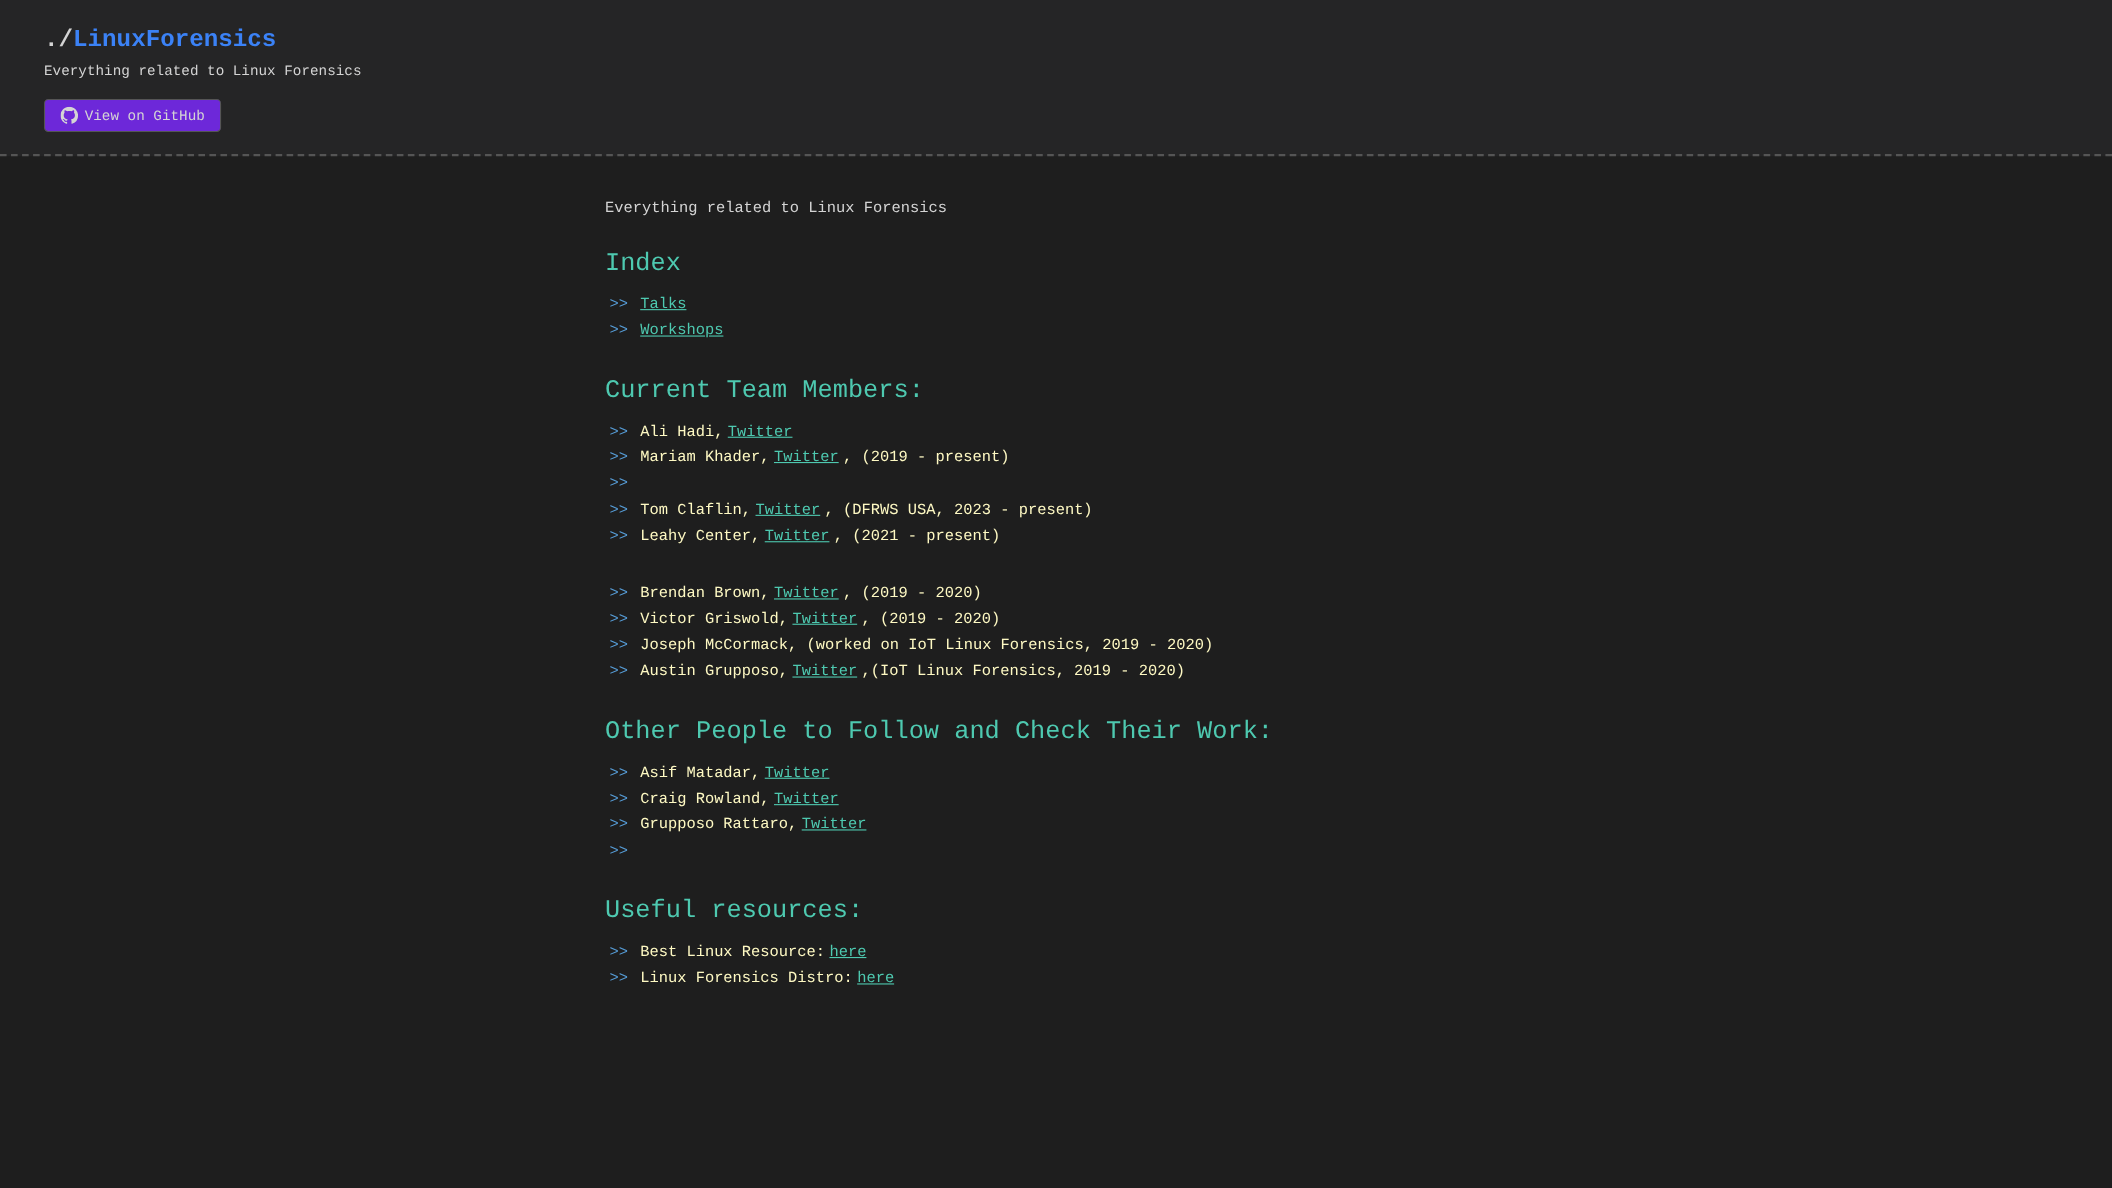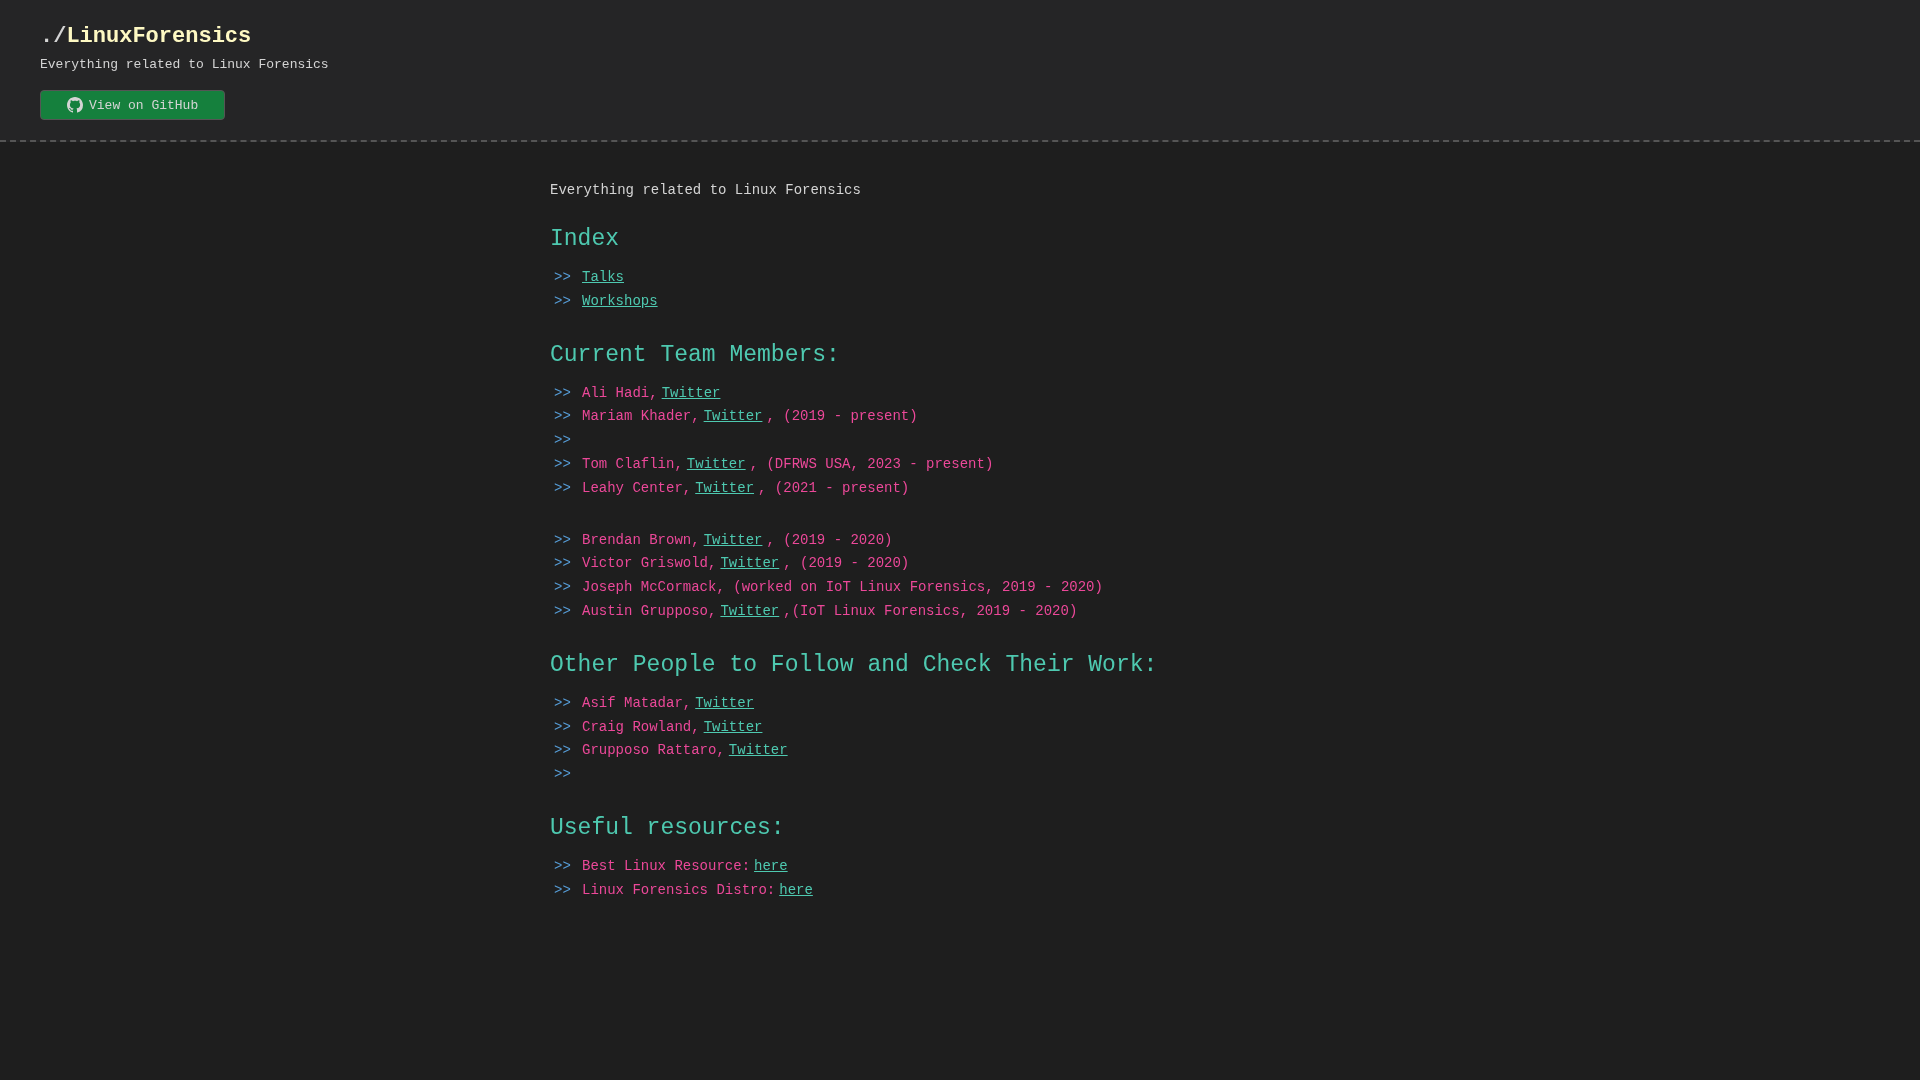--- a/index.html
+++ b/index.html
@@ -32,43 +32,43 @@
     }
 
     .header-dot-slash {
       color: #d4d4d4;
       font-size: 22px;
       font-weight: bold;
       font-family: 'Courier New', Courier, monospace;
     }
 
     .header-title {
-      color: #fef9c3;
+      color: #3b82f6;
       font-size: 22px;
       font-weight: bold;
       font-family: 'Courier New', Courier, monospace;
     }
 
     .header-subtitle {
       color: #d4d4d4;
       font-size: 13px;
       font-family: 'Courier New', Courier, monospace;
       margin-bottom: 18px;
       margin-top: 4px;
     }
 
     .github-button {
       display: inline-flex;
       align-items: center;
       gap: 6px;
-      background-color: #15803d;
+      background-color: #6d28d9;
       color: #d4d4d4;
       border: 1px solid #555;
       border-radius: 4px;
-      padding: 6px 26px;
+      padding: 6px 14px;
       font-size: 13px;
       font-family: 'Courier New', Courier, monospace;
       cursor: pointer;
       text-decoration: none;
     }
 
     .github-icon {
       width: 16px;
       height: 16px;
       fill: #d4d4d4;
@@ -124,21 +124,21 @@
       color: #569cd6;
       white-space: nowrap;
       min-width: 24px;
     }
 
     .list-item a {
       color: #4ec9b0;
     }
 
     .list-item span.plain {
-      color: #ec4899;
+      color: #fef9c3;
     }
 
     .section-block {
       margin-bottom: 28px;
     }
   </style>
 </head>
 <body>
 
 <div class="header">

